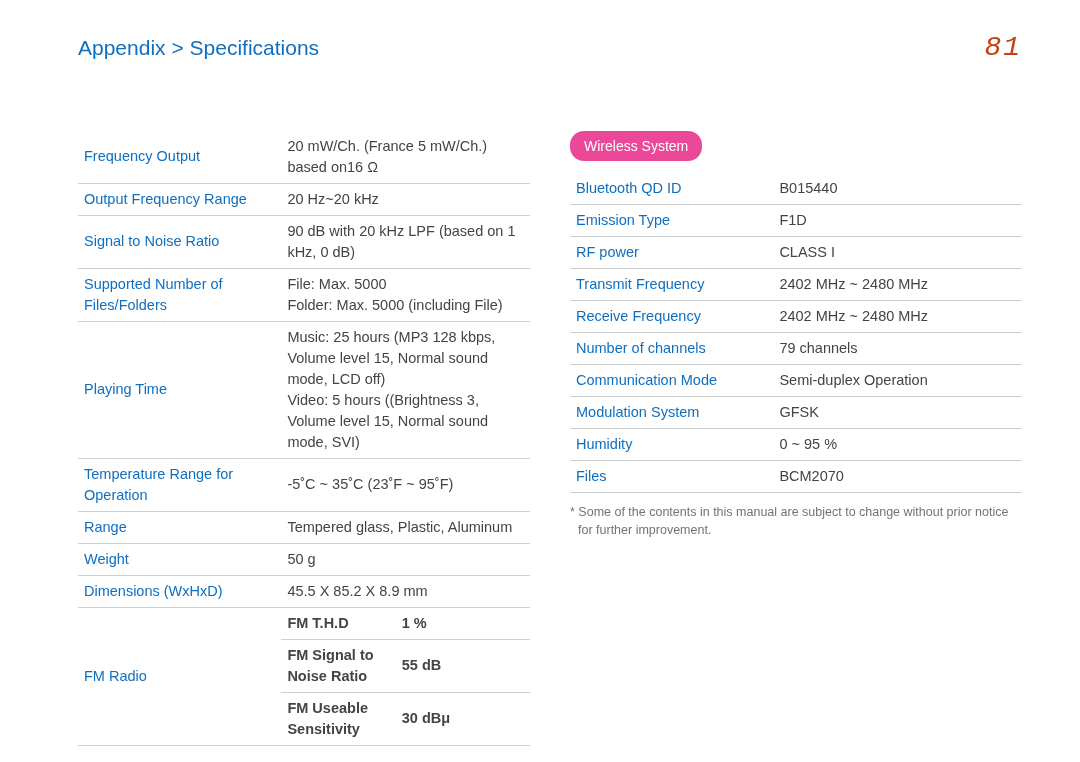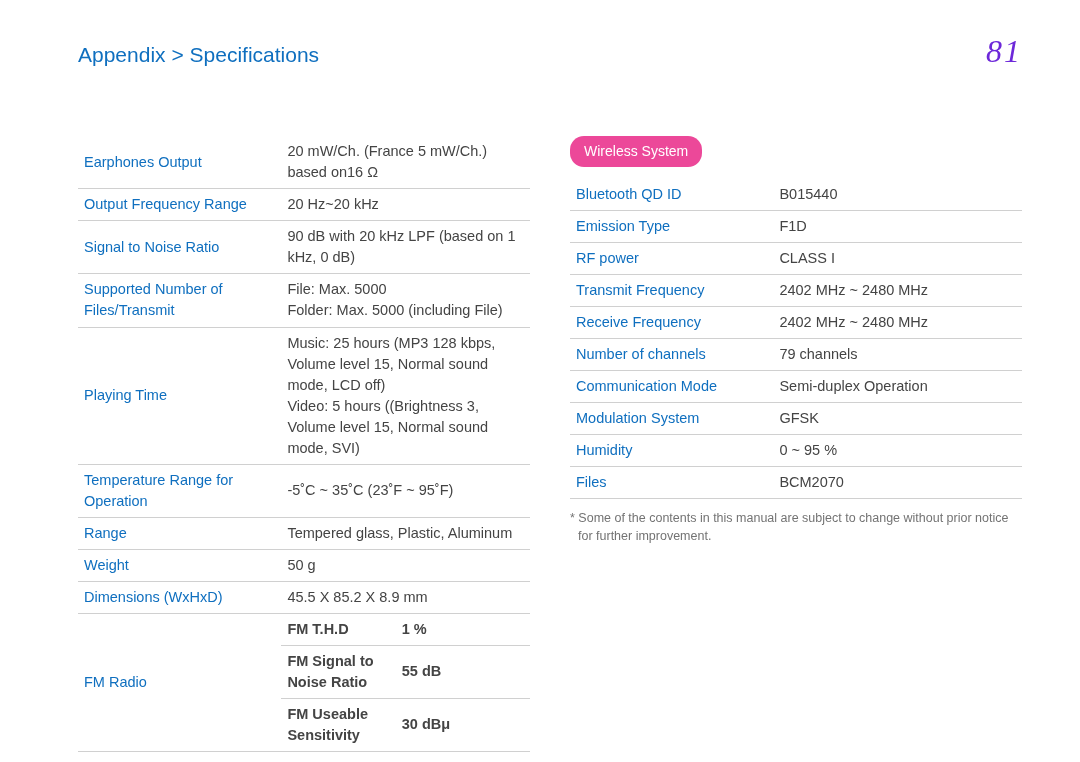--- a/index.html
+++ b/index.html
@@ -17,24 +17,24 @@
   .header {
     display: flex;
     justify-content: space-between;
     align-items: baseline;
     margin-bottom: 62px;
   }
   .breadcrumb { font-size: 21px; }
   .breadcrumb .main { color: #0f6fbf; }
   .breadcrumb .sub { color: #0f6fbf; font-weight: 300; }
   .page-number {
-    font-size: 32px;
+    font-size: 28px;
     font-style: italic;
-    color: #6d28d9;
-    font-family: Liberation Serif, serif;
+    color: #c2410c;
+    font-family: Liberation Mono, monospace;
     letter-spacing: 2px;
   }
   .columns {
     display: flex;
     gap: 40px;
     align-items: flex-start;
   }
   .col { flex: 1 1 50%; }
   table {
     border-collapse: collapse;
@@ -78,33 +78,33 @@
   </div>
   <div class="page-number">81</div>
 </div>
 
 <div class="columns">
 
   <div class="col">
     <table>
       <tbody>
         <tr>
-            <td class="lbl">Earphones Output</td>
+            <td class="lbl">Frequency Output</td>
             <td>20 mW/Ch. (France 5 mW/Ch.) based on16 Ω</td>
           </tr>
         <tr>
             <td class="lbl">Output Frequency Range</td>
             <td>20 Hz~20 kHz</td>
           </tr>
         <tr>
             <td class="lbl">Signal to Noise Ratio</td>
             <td>90 dB with 20 kHz LPF (based on 1 kHz, 0 dB)</td>
           </tr>
         <tr>
-            <td class="lbl">Supported Number of Files/Transmit</td>
+            <td class="lbl">Supported Number of Files/Folders</td>
             <td style="white-space:pre-line">File: Max. 5000
 Folder: Max. 5000 (including File)</td>
           </tr>
         <tr>
             <td class="lbl">Playing Time</td>
             <td style="white-space:pre-line">Music: 25 hours (MP3 128 kbps, Volume level 15, Normal sound mode, LCD off)
 Video: 5 hours ((Brightness 3, Volume level 15, Normal sound mode, SVI)</td>
           </tr>
         <tr>
             <td class="lbl">Temperature Range for Operation</td>

